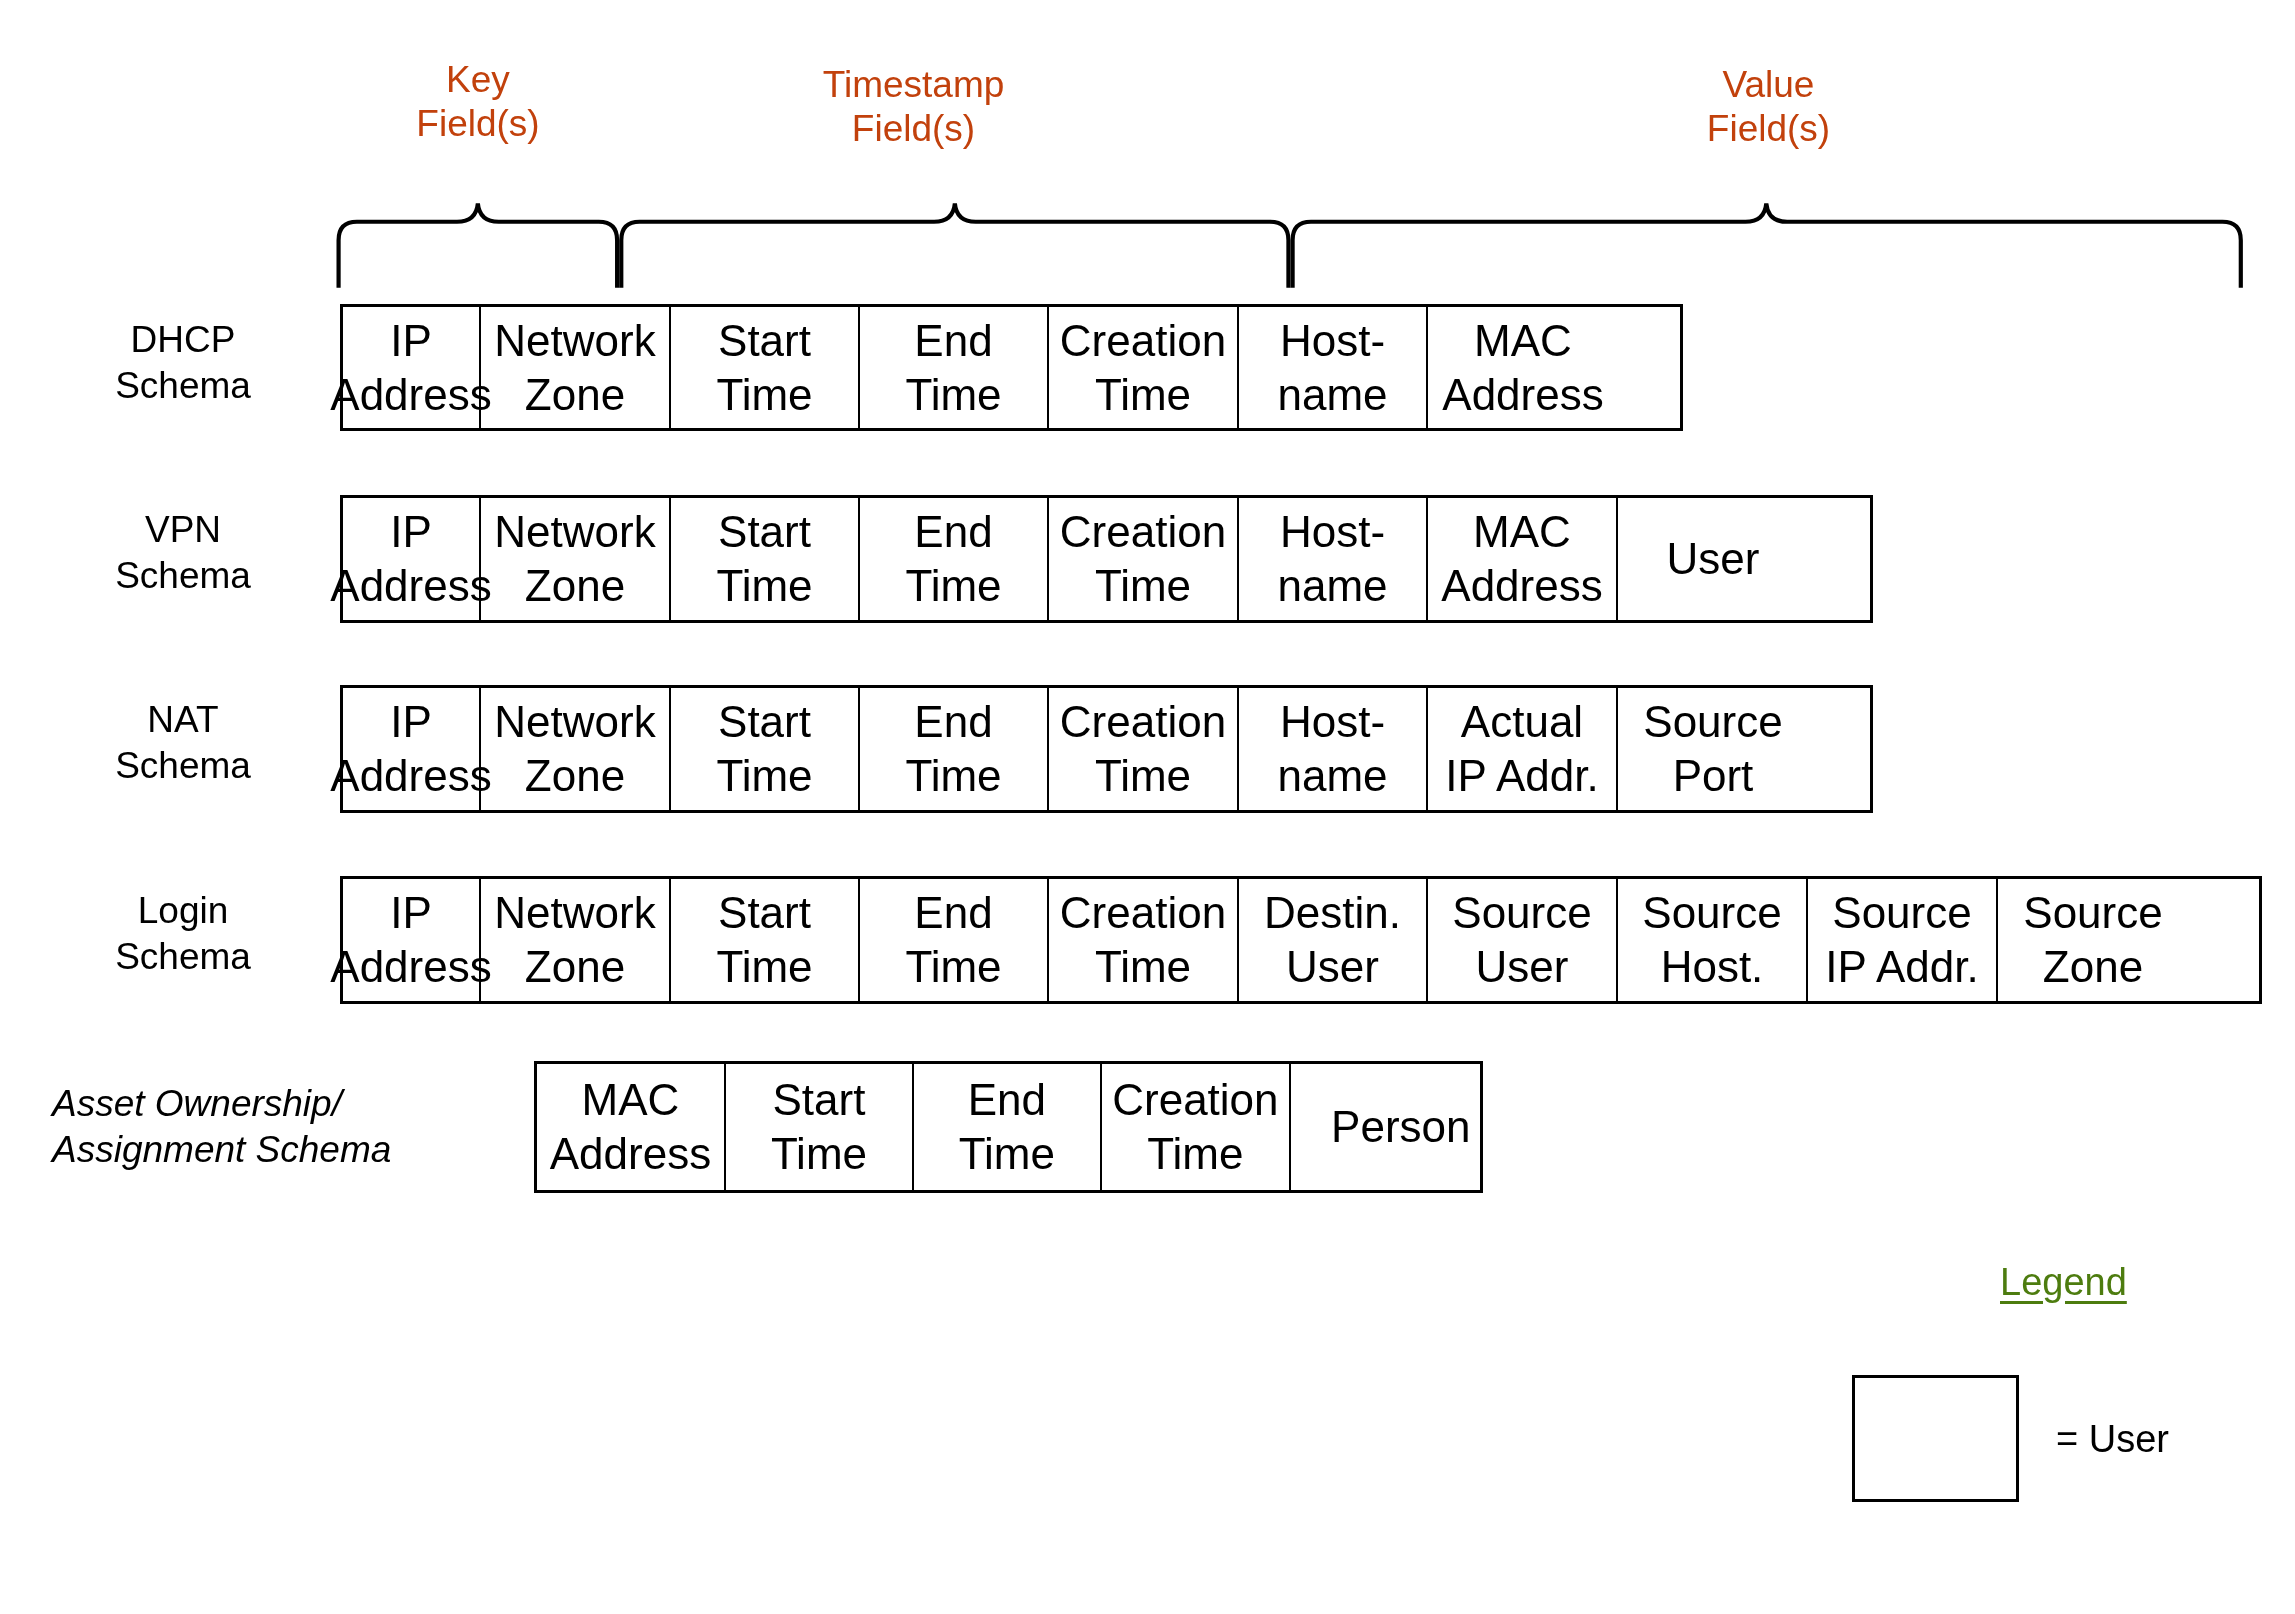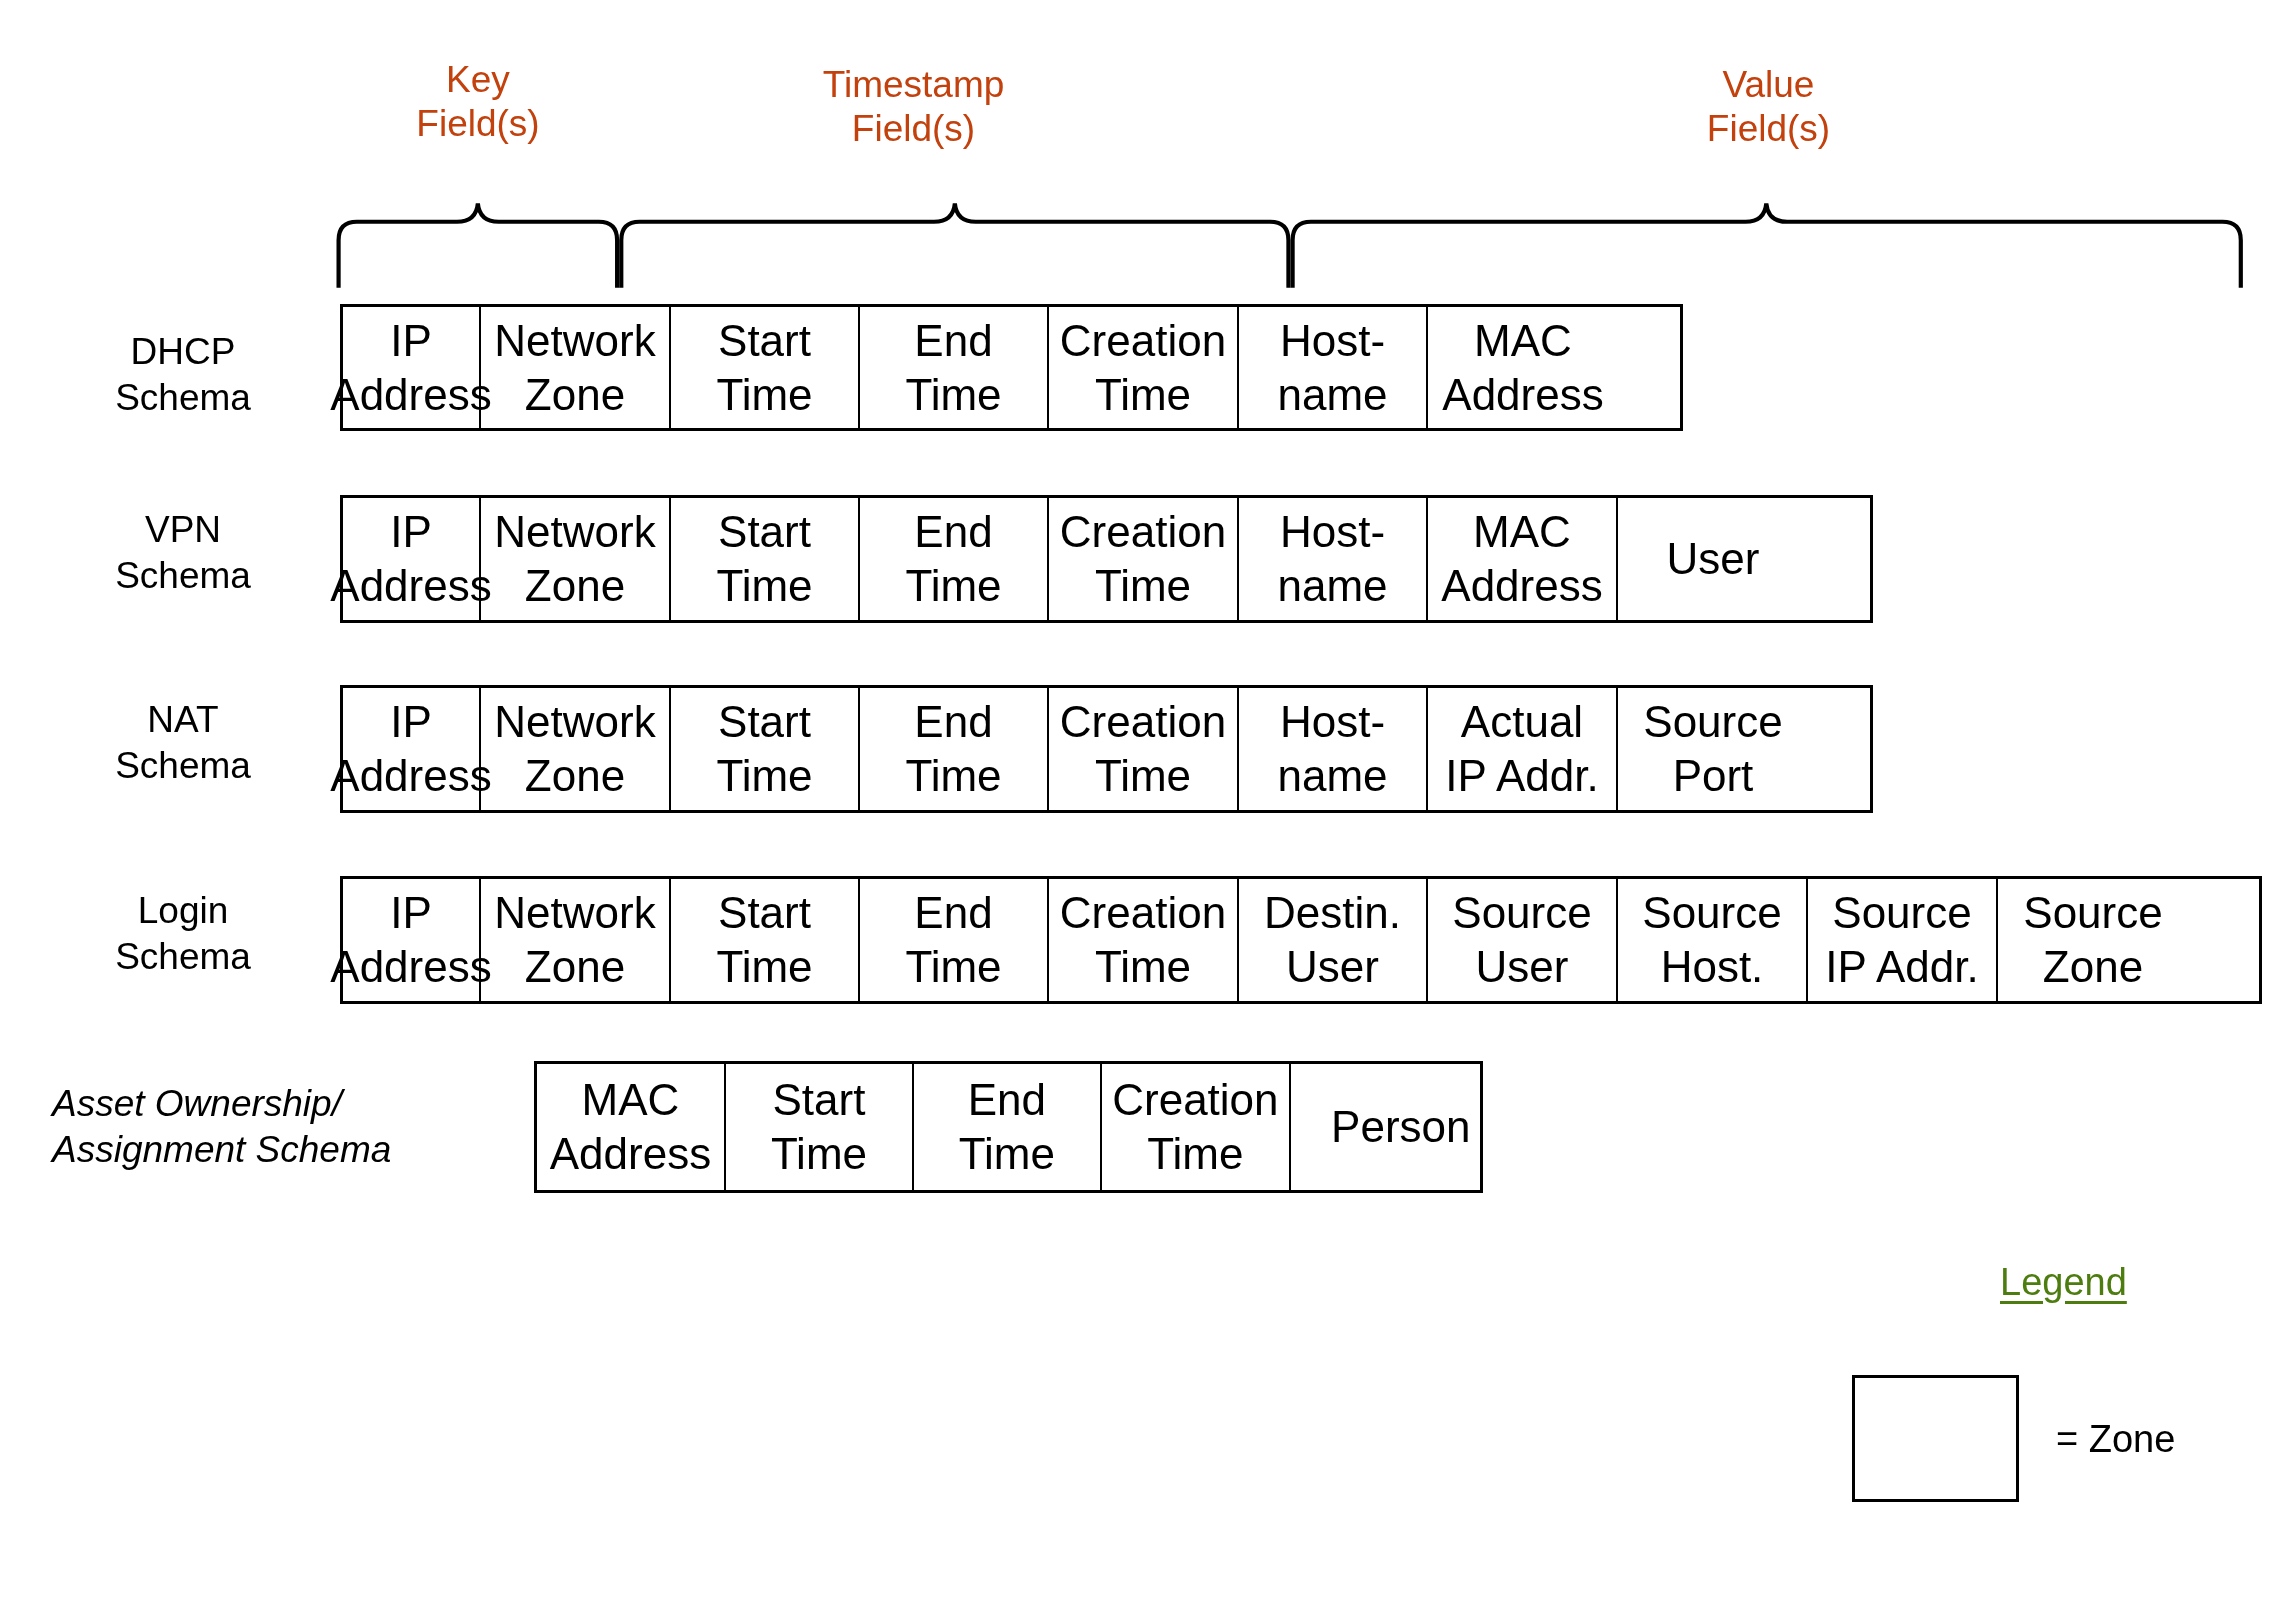--- a/index.html
+++ b/index.html
@@ -142,21 +142,21 @@
              L 1550,48
              Q 1550,26 1572,26
              L 2093,26
              Q 2116,26 2118,4
              Q 2120,26 2143,26
              L 2665,26
              Q 2687,26 2687,48
              L 2687,105" fill="none" stroke="#000" stroke-width="5"></path>
   </svg>
 
-  <div class="row-label" style="left:58px; top:317px; width:250px;margin-top:12px;">DHCP
+  <div class="row-label" style="left:58px; top:317px; width:250px;">DHCP
 Schema</div>
 
   <div class="schema-row" style="left:340px; top:304px; width:1343px; height:127px;">
     <div class="field-cell" style="width:138px;">IP
 Address</div>
     <div class="field-cell" style="width:190px;">Network
 Zone</div>
     <div class="field-cell" style="width:189px;">Start
 Time</div>
     <div class="field-cell" style="width:189px;">End
@@ -250,16 +250,16 @@
 Time</div>
     <div class="field-cell" style="width:190px;">Creation
 Time</div>
     <div class="field-cell" style="width:190px;padding-left:34px;">Person</div>
   </div>
 
   <div class="legend-title" style="left:2000px; top:1261px;">Legend</div>
 
   <div class="legend-box" style="left:1852px; top:1375px; width:167px; height:127px;"></div>
 
-  <div class="legend-text" style="left:2056px; top:1418px;">= Zone</div>
+  <div class="legend-text" style="left:2056px; top:1418px;">= User</div>
 
 </div>
 
 
 </body></html>

